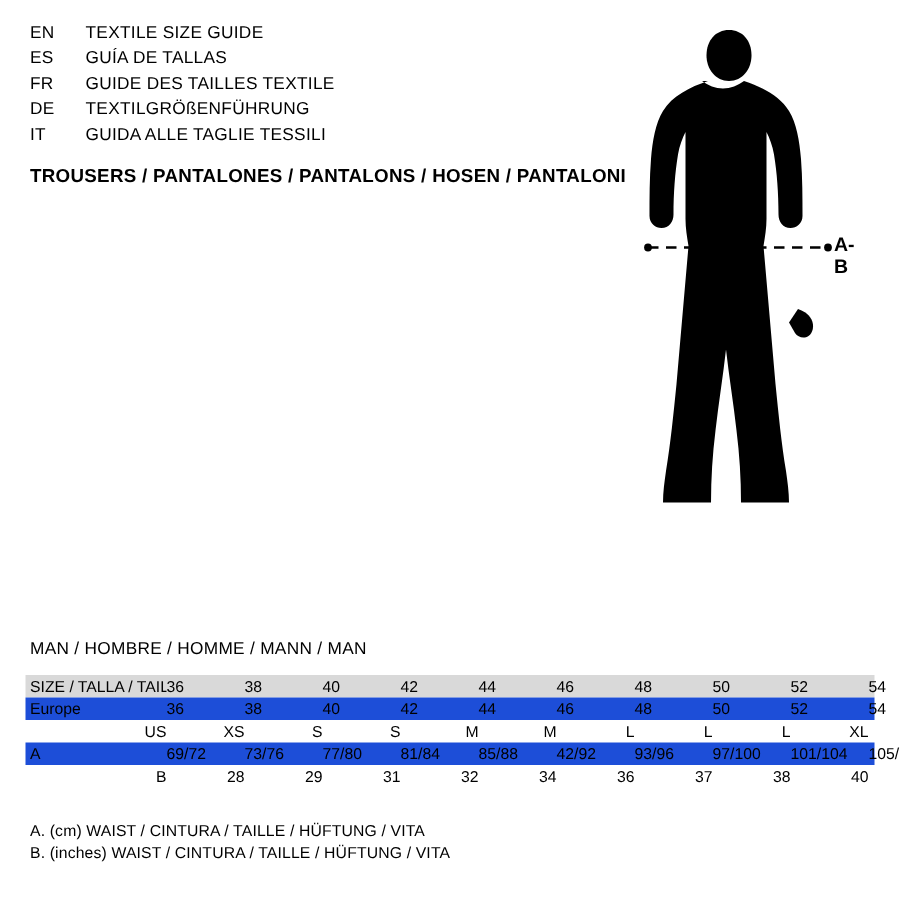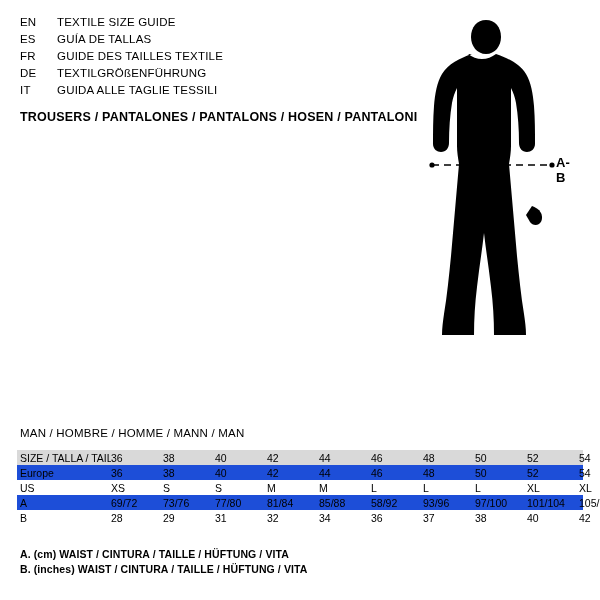--- a/index.html
+++ b/index.html
@@ -101,41 +101,42 @@
   }
   .table-row.head {
     background: #d9d9d9;
     font-size: 10.5px;
   }
   .table-row.shade {
     background: #1d4ed8;
   }
   .table-row.plain {
     background: #ffffff;
+    text-align: right;
   }
   .cell-label {
     flex: 0 0 94px;
     padding-left: 3px;
     box-sizing: border-box;
     white-space: nowrap;
     overflow: hidden;
   }
   .cell-val {
     flex: 0 0 52px;
     box-sizing: border-box;
     white-space: nowrap;
   }
 
   
   .footnotes {
     position: absolute;
     left: 20px;
     top: 548px;
     font-size: 10.5px;
-    font-weight: bold;
+    font-weight: normal;
     letter-spacing: 0.1px;
   }
   .footnotes div {
     height: 15px;
     white-space: nowrap;
   }
 </style>
 </head>
 <body>
 
@@ -231,21 +232,21 @@
 
     </div>
 
     <div class="table-row shade">
       <div class="cell-label">A</div>
       <div class="cell-val">69/72</div>
       <div class="cell-val">73/76</div>
       <div class="cell-val">77/80</div>
       <div class="cell-val">81/84</div>
       <div class="cell-val">85/88</div>
-      <div class="cell-val">58/92</div>
+      <div class="cell-val">42/92</div>
       <div class="cell-val">93/96</div>
       <div class="cell-val">97/100</div>
       <div class="cell-val">101/104</div>
       <div class="cell-val">105/108</div>
 
     </div>
 
     <div class="table-row plain">
       <div class="cell-label">B</div>
       <div class="cell-val">28</div>

